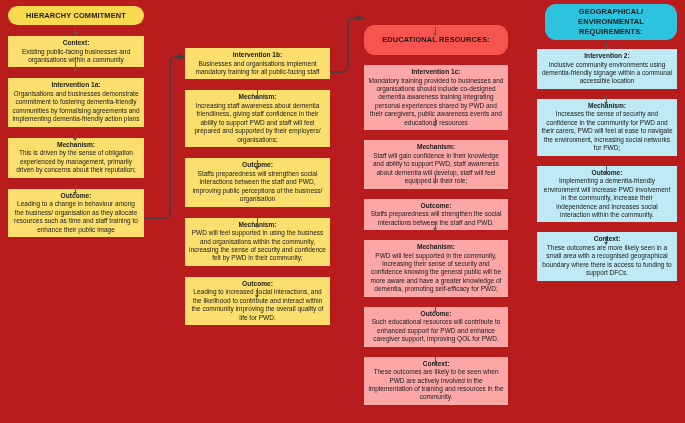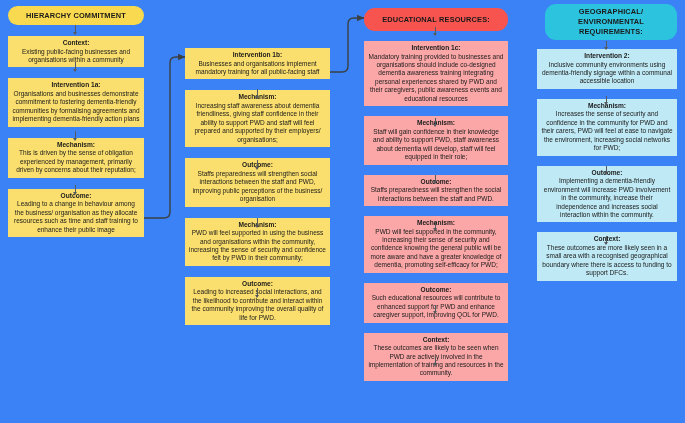--- a/index.html
+++ b/index.html
@@ -11,21 +11,21 @@
     height: 423px;
     background: #eef4f6;
     font-family: "Liberation Sans", sans-serif;
     overflow: hidden;
     position: relative;
   }
   #canvas {
     position: relative;
     width: 685px;
     height: 423px;
-    background: #3b82f6;
+    background: #b91c1c;
   }
   .col {
     position: absolute;
     top: 0;
   }
   .header-pill {
     border-radius: 11px;
     text-align: center;
     font-weight: bold;
     font-size: 7.4px;
@@ -159,21 +159,21 @@
     <div class="arrow-head" style="left:70px; top:48px;"></div>
     <div class="arrow-v" style="left:72px; top:112px; height:9px;"></div>
     <div class="arrow-head" style="left:70px; top:119px;"></div>
     <div class="arrow-v" style="left:72px; top:170px; height:9px;"></div>
     <div class="arrow-head" style="left:70px; top:177px;"></div>
     <div class="arrow-v" style="left:72px; top:240px; height:9px;"></div>
     <div class="arrow-head" style="left:70px; top:247px;"></div>
   </div>
 
   <div class="col" id="col2" style="left:364px; width:144px;">
-    <div class="header-pill pink-h" style="height:23px; margin-top:8px;">EDUCATIONAL RESOURCES:</div>
+    <div class="header-pill pink-h" style="height:30px; margin-top:25px;">EDUCATIONAL RESOURCES:</div>
 
     <div class="box pink" style="margin-top:10px;">
       <span class="ttl">Intervention 1c:</span>
       <span class="bdy">Mandatory training provided to businesses and organisations should include co-designed dementia awareness training integrating personal experiences shared by PWD and their caregivers, public awareness events and educational resources</span>
     </div>
 
     <div class="box pink" style="margin-top:10px;">
       <span class="ttl">Mechanism:</span>
       <span class="bdy">Staff will gain confidence in their knowledge and ability to support PWD, staff awareness about dementia will develop, staff will feel equipped in their role;</span>
     </div>

